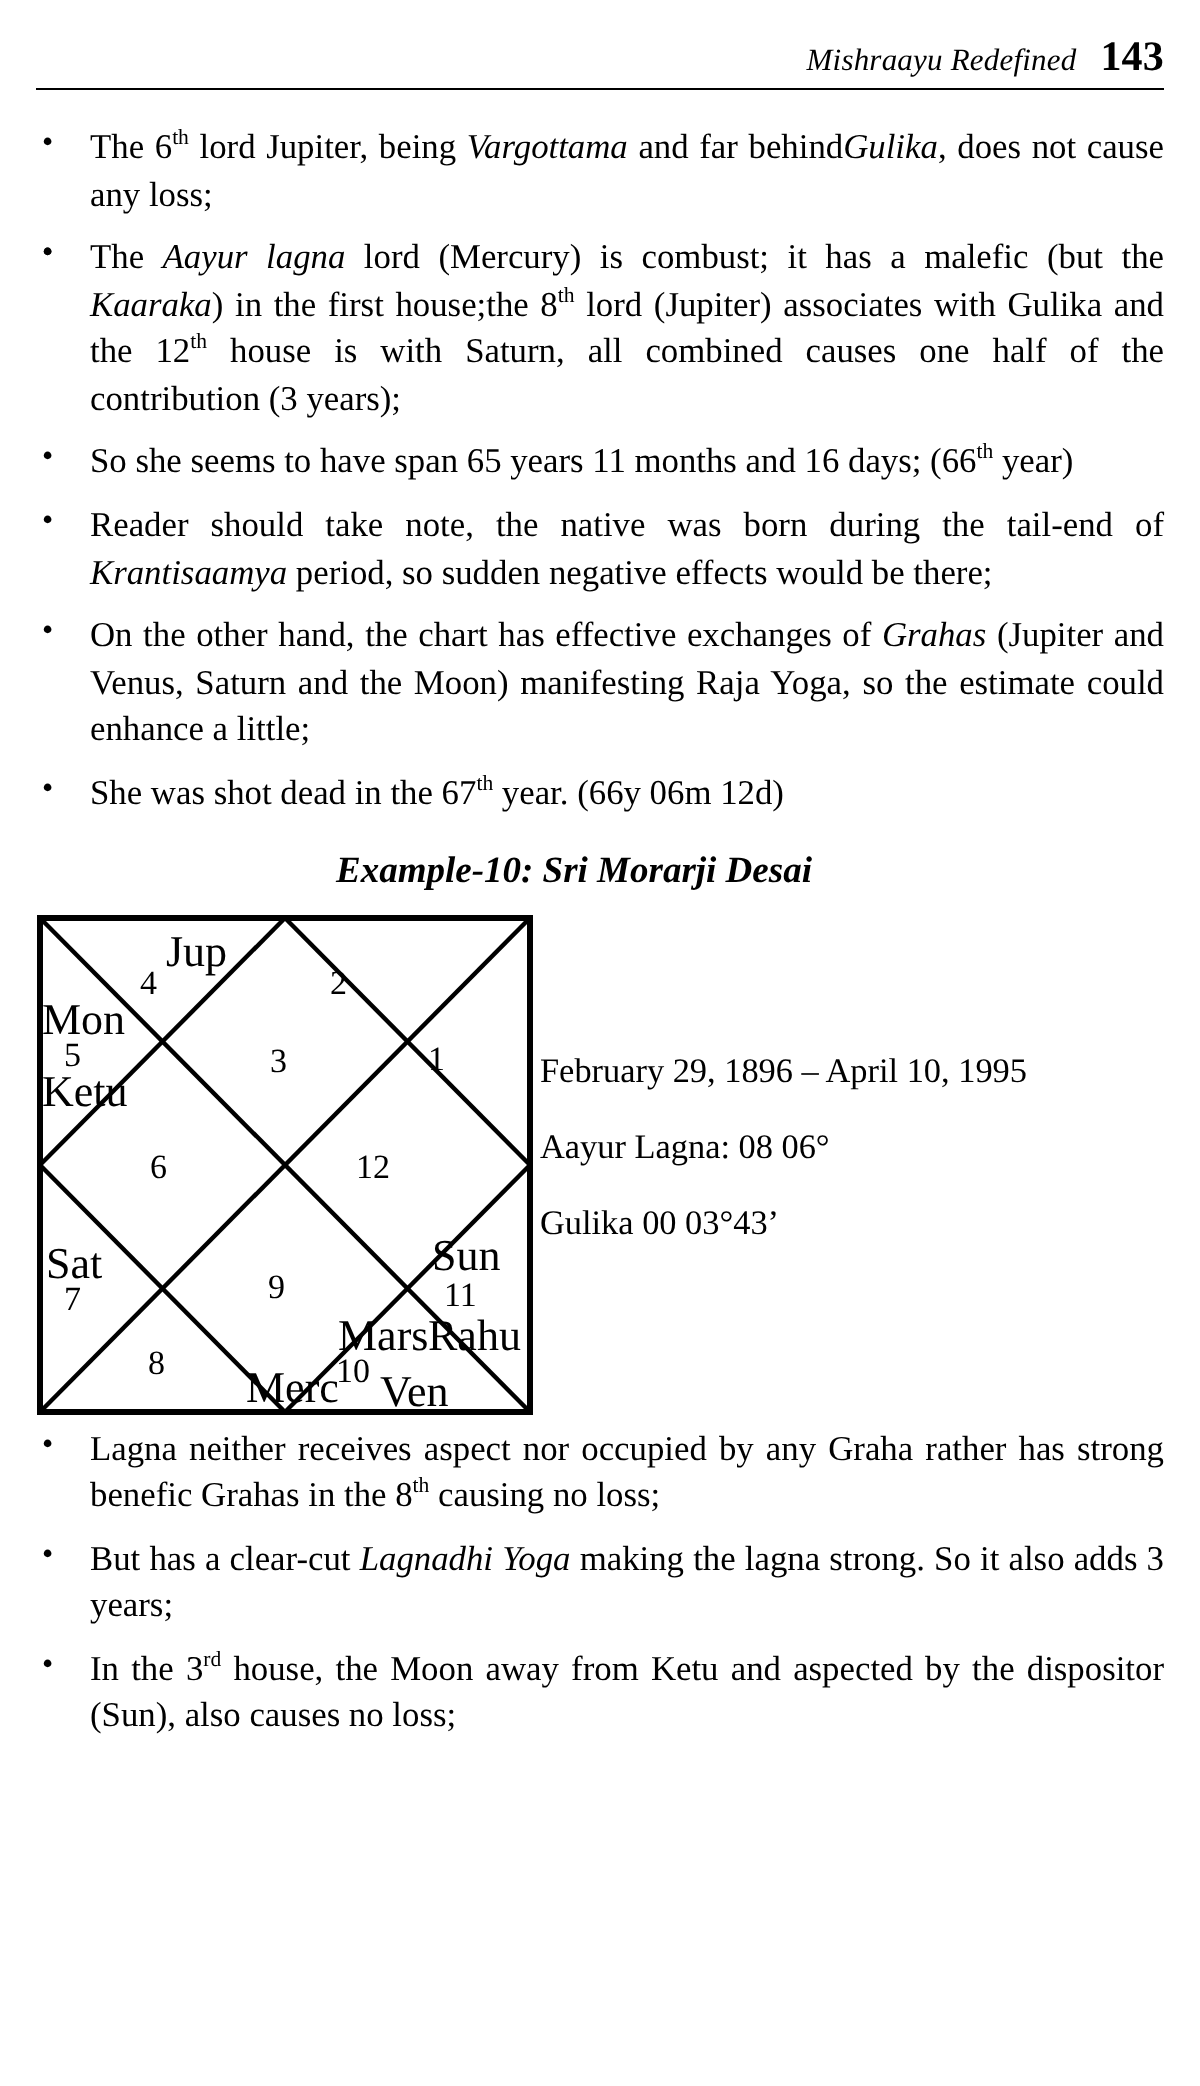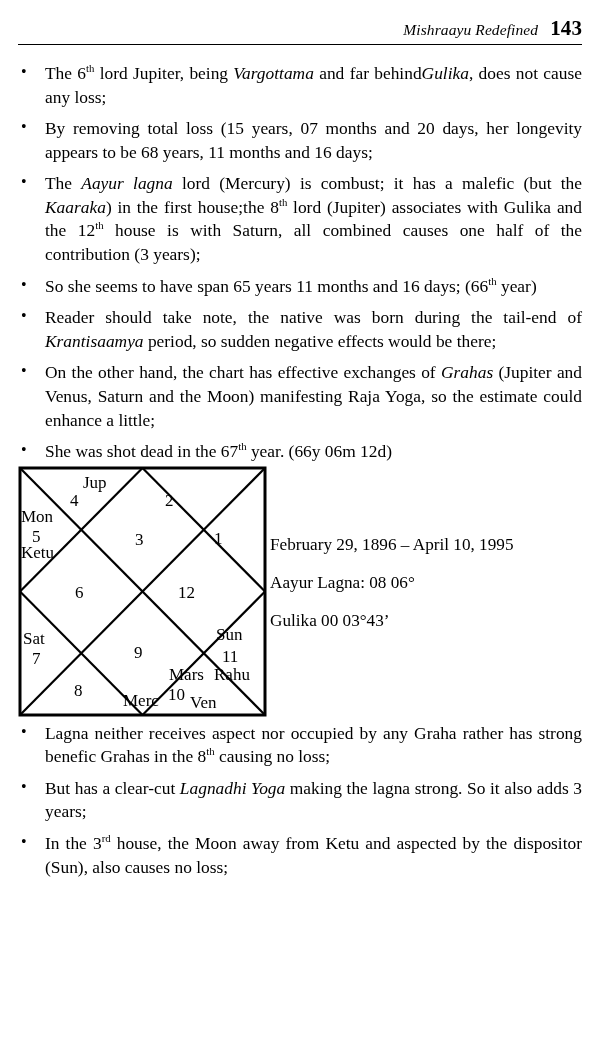--- a/index.html
+++ b/index.html
@@ -100,21 +100,21 @@
   .rasi-chart {
     position: absolute;
     left: 0px;
     top: 0px;
     width: 249px;
     height: 251px;
   }
   .rasi-chart svg { display: block; }
   .chart-label {
     position: absolute;
-    font-size: 17px;
+    font-size: 22px;
     font-family: "Liberation Serif", "DejaVu Serif", serif;
     white-space: nowrap;
     line-height: 1;
   }
   .house-num { font-size: 17px; }
 
   .birth-data {
     position: absolute;
     left: 252px;
     top: 70px;
@@ -137,28 +137,29 @@
   <div class="header-line">
     <span class="header-title">Mishraayu Redefined</span><span class="header-page">143</span>
   </div>
   <div class="header-rule"></div>
 </div>
 
 <div class="content">
 
   <ul class="bullets" id="bullets-before">
       <li><span class="bullet-dot">•</span><span>The 6</span><sup>th</sup><span> lord Jupiter, being </span><span class="it">Vargottama</span><span> and far behind</span><span class="it">Gulika</span><span>,</span><span> does not cause any loss;</span></li>
-      <li><span class="bullet-dot">•</span><span>By removing total loss (15 years, 07 months and 20 days, her longevity appears to be 68 years, 11 months and 16 days;</span></li>
+      <li><span class="bullet-dot">•</span></li>
       <li><span class="bullet-dot">•</span><span>The </span><span class="it">Aayur lagna</span><span> lord (Mercury) is combust; it has a malefic (but the </span><span class="it">Kaaraka</span><span>) in the first house;the 8</span><sup>th</sup><span> lord (Jupiter) associates with Gulika and the 12</span><sup>th</sup><span> house is with Saturn, all combined causes one half of the contribution (3 years);</span></li>
       <li><span class="bullet-dot">•</span><span>So she seems to have span 65 years 11 months and 16 days; (66</span><sup>th</sup><span> year)</span></li>
       <li><span class="bullet-dot">•</span><span>Reader should take note, the native was born during the tail-end of </span><span class="it">Krantisaamya</span><span> period, so sudden negative effects would be there;</span></li>
       <li><span class="bullet-dot">•</span><span>On the other hand, the chart has effective exchanges of </span><span class="it">Grahas</span><span> (Jupiter and Venus, Saturn and the Moon) manifesting Raja Yoga, so the estimate could enhance a little;</span></li>
       <li><span class="bullet-dot">•</span><span>She was shot dead in the 67</span><sup>th</sup><span> year. (66y 06m 12d)</span></li>
     </ul>
 
+  <div class="example-heading">Example-10: Sri Morarji Desai</div>
 
   <div class="chart-block">
 
     <div class="rasi-chart">
       <svg width="249" height="251" viewBox="0 0 249 251" xmlns="http://www.w3.org/2000/svg">
         <rect x="2" y="2" width="245" height="247" fill="#ffffff" stroke="#000000" stroke-width="3"></rect>
 
         <line x1="2" y1="2" x2="247" y2="249" stroke="#000000" stroke-width="2.2"></line>
         <line x1="247" y1="2" x2="2" y2="249" stroke="#000000" stroke-width="2.2"></line>
 

